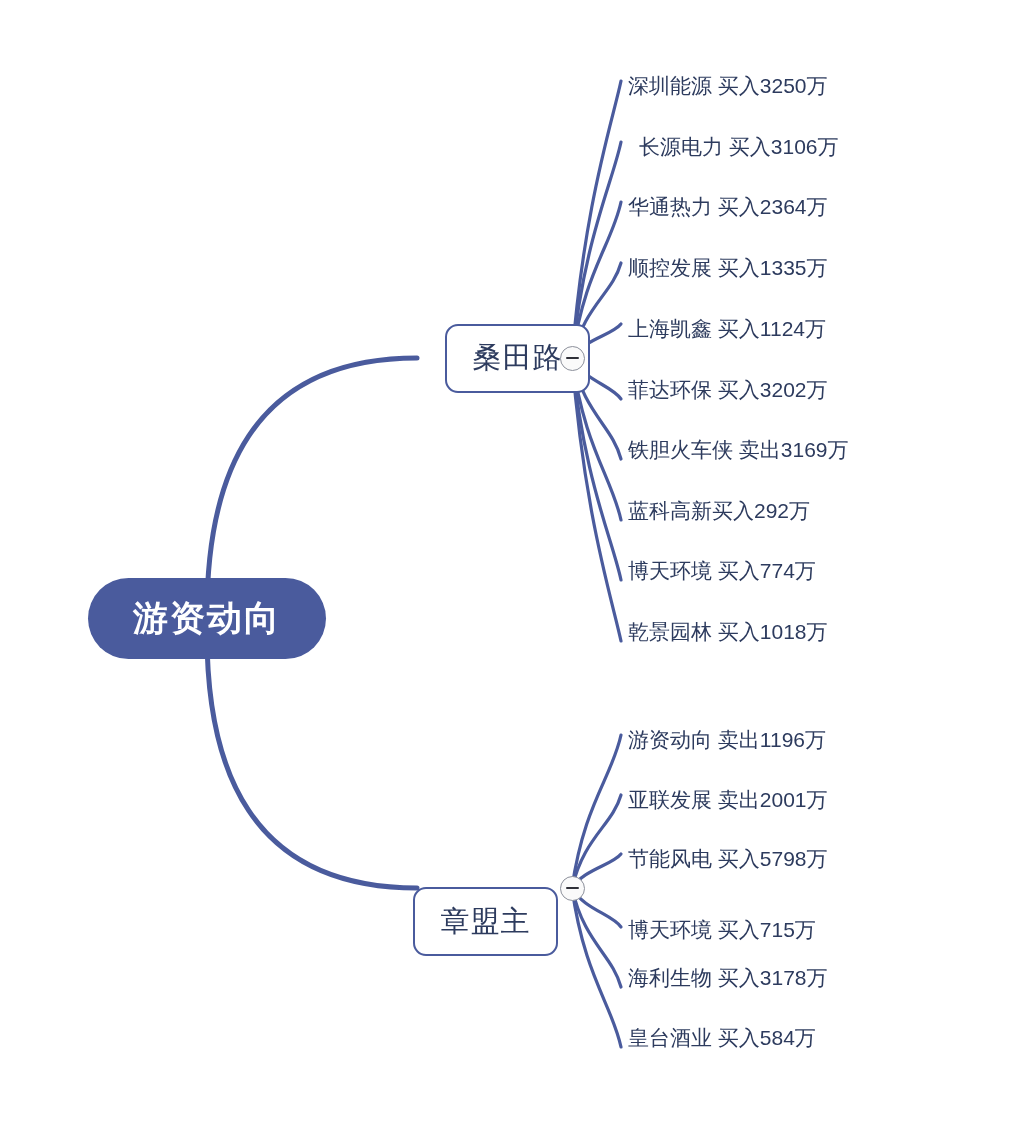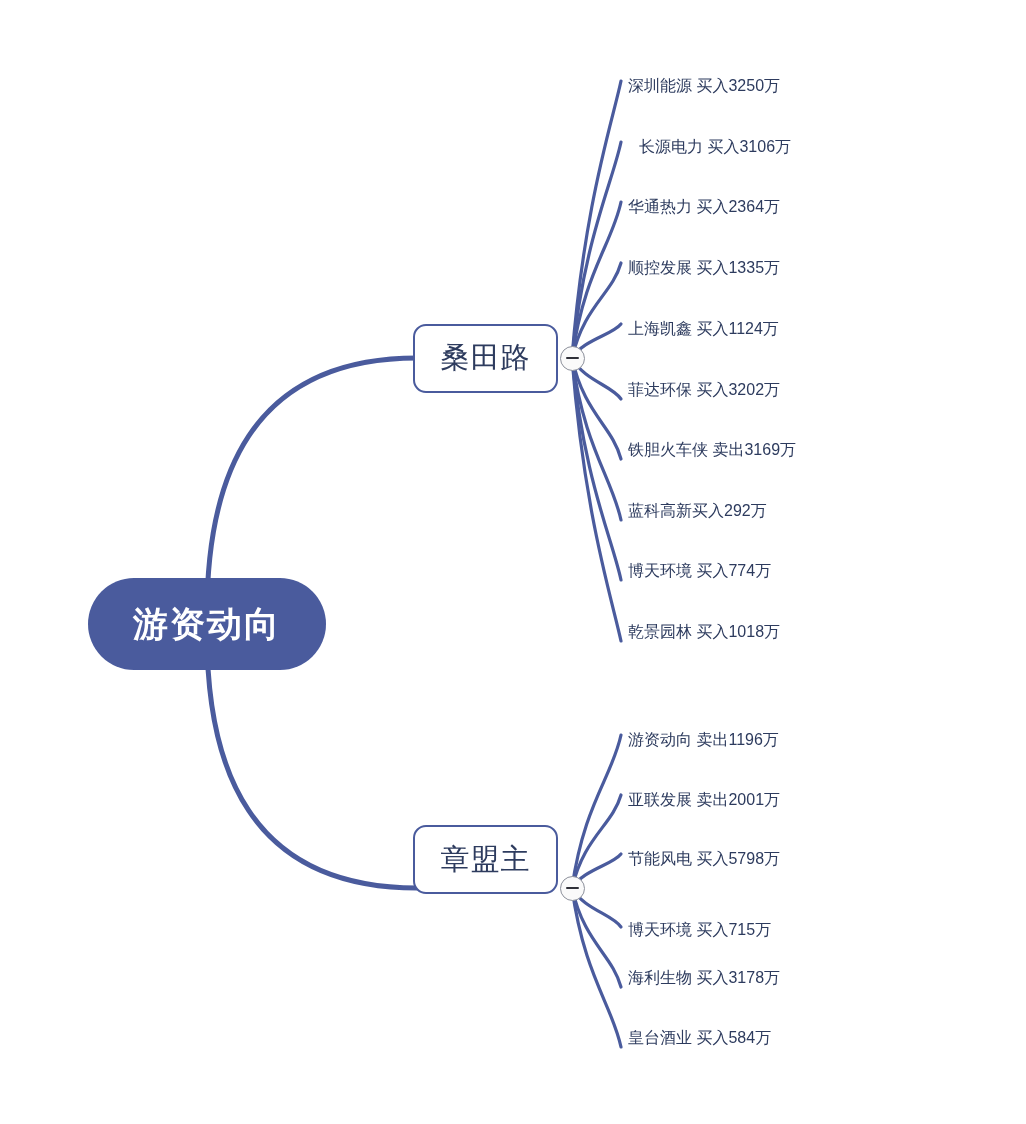--- a/index.html
+++ b/index.html
@@ -6,40 +6,40 @@
     --line:#4A5B9D; --root-fill:#4A5B9D; --root-text:#fff;
     --node-border:#4A5B9D; --node-text:#2D3B5E; --wm:#C9CEDB; --bg:#fff;
   }
   html,body{margin:0;padding:0;background:var(--bg);}
   .canvas{
     position:relative;width:1026px;height:1124px;background:var(--bg);
     overflow:hidden;font-family:"Liberation Sans","DejaVu Sans",sans-serif;
   }
   #edges{position:absolute;left:0;top:0;width:1026px;height:1124px;}
   .root-node{
-    position:absolute;left:88px;top:578px;width:238px;height:92px;
+    position:absolute;left:88px;top:578px;width:238px;height:81px;
     background:var(--root-fill);border-radius:46px;
     display:flex;align-items:center;justify-content:center;
     color:var(--root-text);font-size:35px;font-weight:bold;letter-spacing:2px;
   }
   .branch-box{
     position:absolute;left:413px;width:145px;height:69px;background:#fff;
     border:2.5px solid var(--node-border);border-radius:13px;box-sizing:border-box;
     display:flex;align-items:center;justify-content:center;
     color:var(--node-text);font-size:29px;font-weight:500;letter-spacing:1px;
   }
   .collapse-btn{
     position:absolute;width:25px;height:25px;border-radius:50%;
     background:#FAFAFA;border:1.5px solid #8C909B;box-sizing:border-box;
     display:flex;align-items:center;justify-content:center;cursor:pointer;
   }
   .collapse-btn .bar{width:13px;height:2.5px;background:#2F3038;border-radius:1px;}
   .leaf{
     position:absolute;left:628px;transform:translateY(-50%);
-    color:var(--node-text);font-size:16px;font-weight:500;white-space:nowrap;
+    color:var(--node-text);font-size:21px;font-weight:500;white-space:nowrap;
   }
   .watermark{
     position:absolute;right:18px;top:1062px;color:var(--wm);
     font-size:30px;font-weight:400;letter-spacing:1px;white-space:nowrap;
   }
 </style>
 </head>
 <body>
 
 <div class="canvas">
@@ -62,37 +62,37 @@
       <path d="M 572 888 C 584 909.45, 612 914.13, 621 927" fill="none" stroke="var(--line)" stroke-width="3.2" stroke-linecap="round"></path>
       <path d="M 572 888 C 584 942.45, 612 954.33, 621 987" fill="none" stroke="var(--line)" stroke-width="3.2" stroke-linecap="round"></path>
       <path d="M 572 888 C 584 975.45, 612 1005, 621 1047" fill="none" stroke="var(--line)" stroke-width="3.2" stroke-linecap="round"></path>
     </svg>
 
   <div class="root-node">
     <span>游资动向</span>
   </div>
 
   <div id="branch-layer">
-      <div class="branch-box" style="top: 323.5px;">
+      <div class="branch-box" style="top: 323.5px; margin-left: 32px;">
         <span>桑田路</span>
       </div>
       <div class="collapse-btn" style="left: 559.5px; top: 345.5px;">
         <span class="bar"></span>
       </div>
       <div class="leaf" style="top: 86px;">深圳能源 买入3250万</div>
       <div class="leaf" style="top: 147px; margin-left: 11px;">长源电力 买入3106万</div>
       <div class="leaf" style="top: 207px;">华通热力 买入2364万</div>
       <div class="leaf" style="top: 268px;">顺控发展 买入1335万</div>
       <div class="leaf" style="top: 329px;">上海凯鑫 买入1124万</div>
       <div class="leaf" style="top: 390px; text-align: center;">菲达环保 买入3202万</div>
       <div class="leaf" style="top: 450px;">铁胆火车侠 卖出3169万</div>
       <div class="leaf" style="top: 511px; text-align: center;">蓝科高新买入292万</div>
       <div class="leaf" style="top: 571px;">博天环境 买入774万</div>
       <div class="leaf" style="top: 632px;">乾景园林 买入1018万</div>
-      <div class="branch-box" style="top: 825px;">
+      <div class="branch-box" style="top: 887px;">
         <span>章盟主</span>
       </div>
       <div class="collapse-btn" style="left: 559.5px; top: 875.5px;">
         <span class="bar"></span>
       </div>
       <div class="leaf" style="top: 740px;">游资动向 卖出1196万</div>
       <div class="leaf" style="top: 800px;">亚联发展 卖出2001万</div>
       <div class="leaf" style="top: 859px;">节能风电 买入5798万</div>
       <div class="leaf" style="top: 930px;">博天环境 买入715万</div>
       <div class="leaf" style="top: 978px;">海利生物 买入3178万</div>

